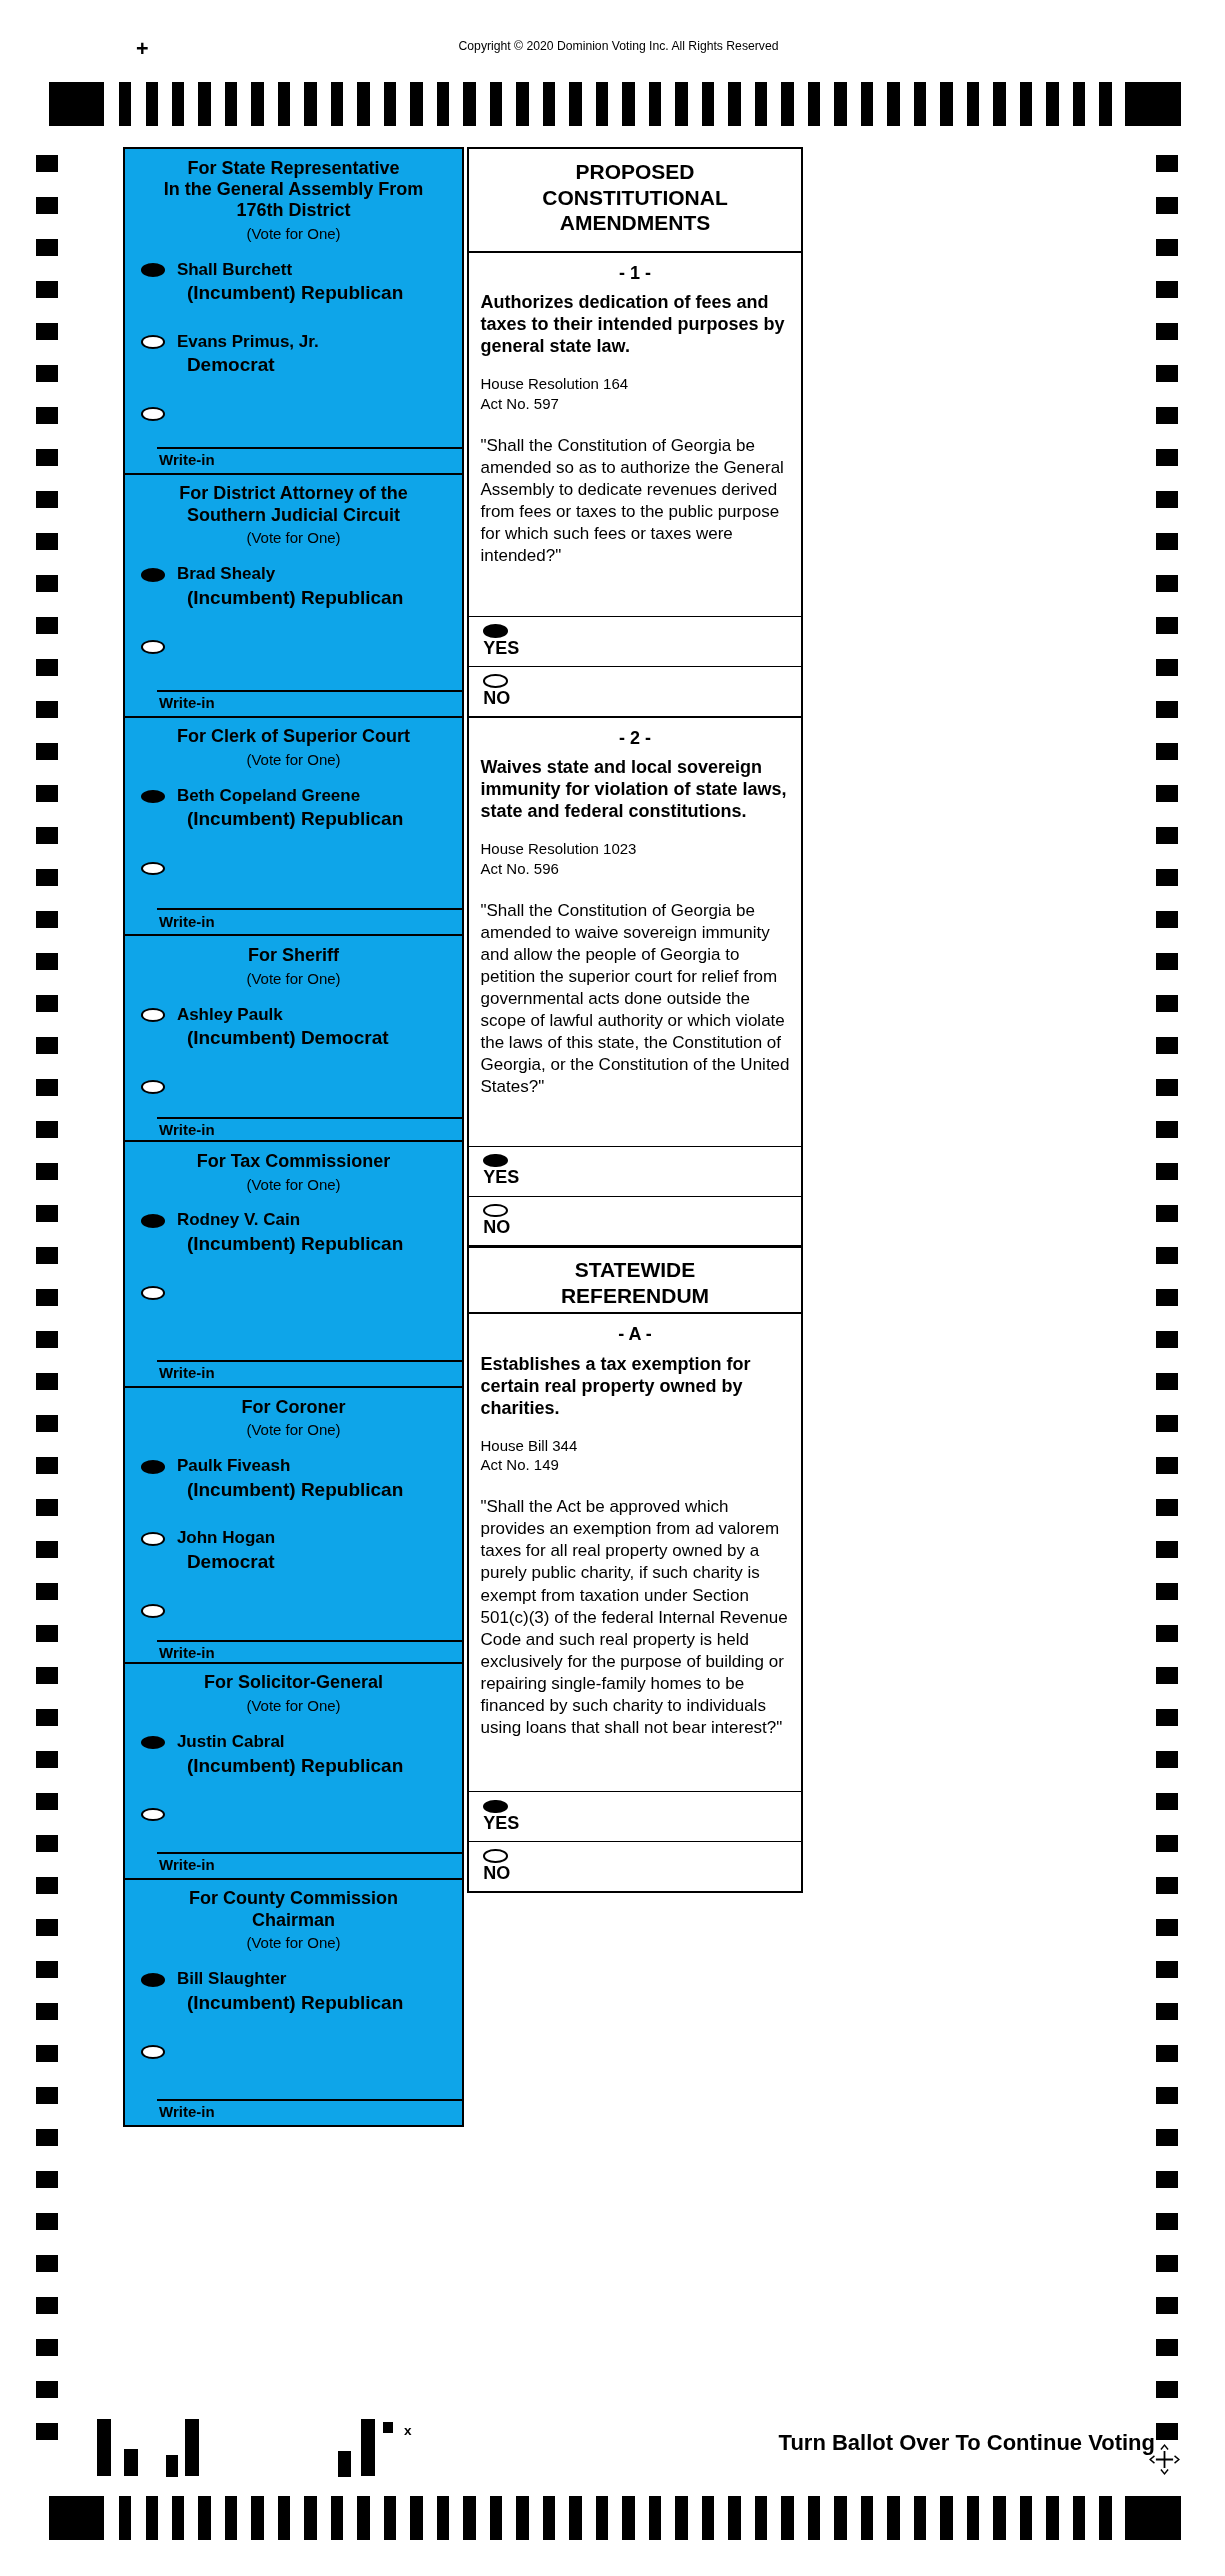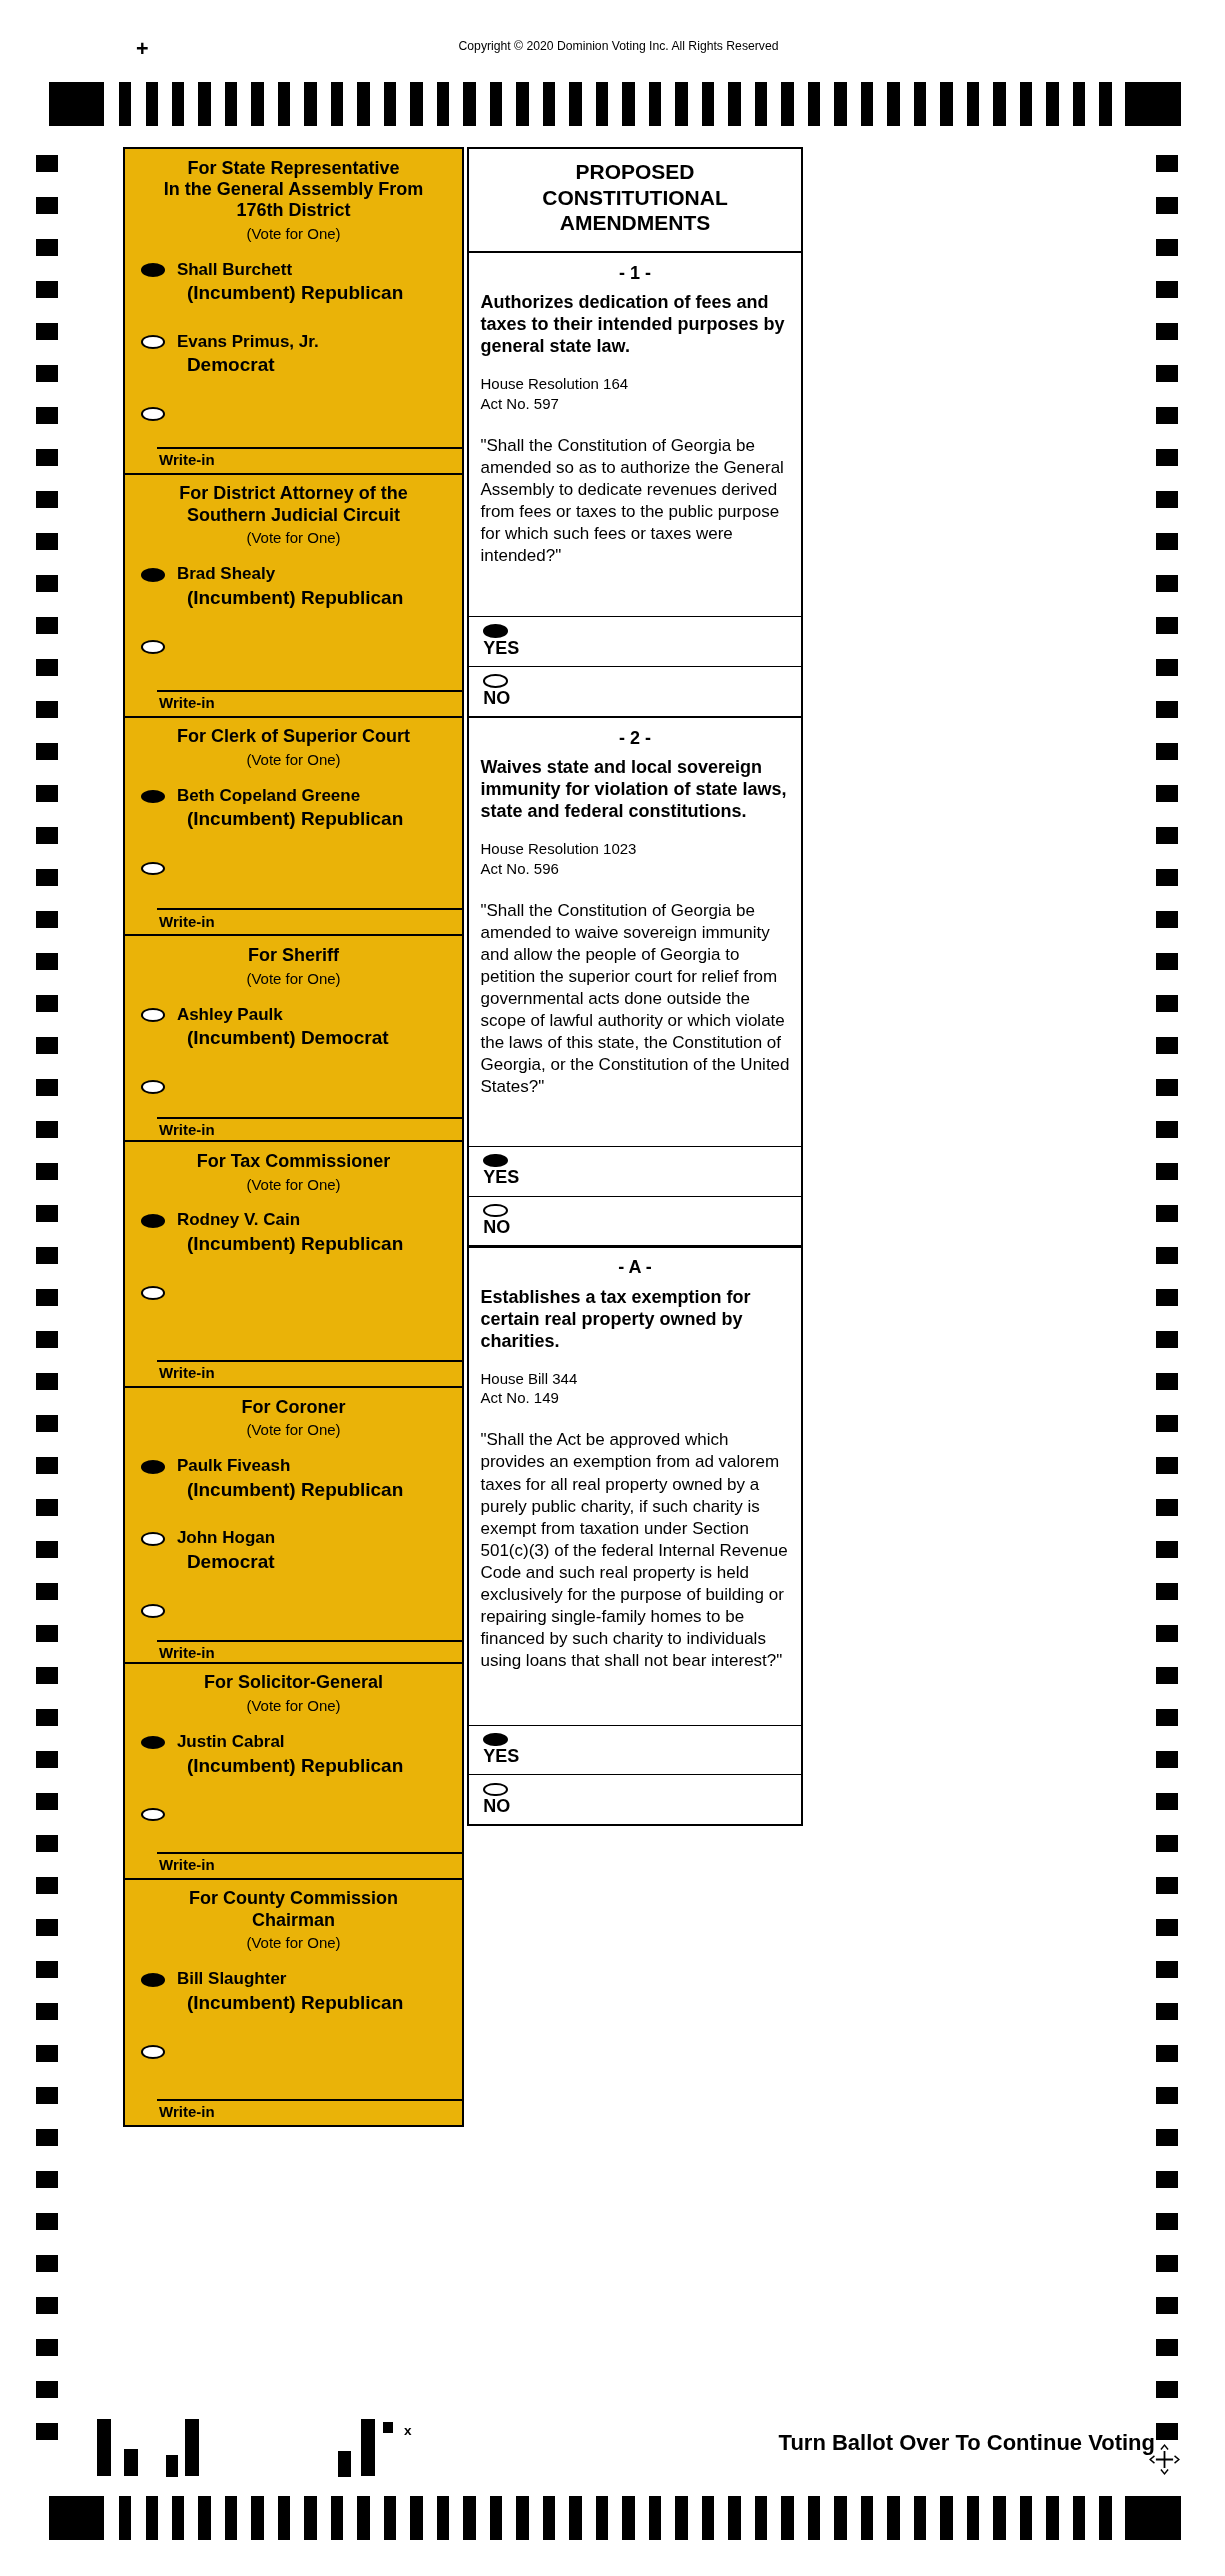--- a/index.html
+++ b/index.html
@@ -20,21 +20,21 @@
     background: repeating-linear-gradient(180deg, #000 0 17px, transparent 17px 42px); }
   .timing-col.left { left: 36px; }
   .timing-col.right { left: 1156px; }
 
   
   .col { position: absolute; top: 147px; }
   .col-left { left: 123px; width: 341px; }
   .col-right { left: 467px; width: 336px; }
 
   
-  .contest { border: 2.2px solid #000; background: #eab308; display: flex; flex-direction: column; }
+  .contest { border: 2.2px solid #000; background: #0ea5e9; display: flex; flex-direction: column; }
   .contest + .contest { margin-top: -2.2px; }
   .c-head { padding: 8.6px 4.3px 0; text-align: center; }
   .c-title { font-size: 18px; font-weight: bold; line-height: 1.18; white-space: pre-line; }
   .c-instr { font-size: 15px; margin-top: 3.6px; font-weight: normal; }
   .cand { display: flex; align-items: flex-start; min-height: 72px; padding-left: 16px; }
   .cand.first { margin-top: 18.7px; }
   .cand.blank { min-height: 39px; }
   .oval { flex: 0 0 auto; width: 24.4px; height: 13.6px; border: 2.2px solid #000; border-radius: 50%; background: #fff; display: inline-block; }
   .oval.filled { background: #000; }
   .cand .oval { margin-top: 2.9px; }
@@ -313,20 +313,22 @@
           <span class="oval filled"></span>
           <span class="opt-label">YES</span>
         </div>
         <div class="opt">
           <span class="oval"></span>
           <span class="opt-label">NO</span>
         </div>
       </div>
     </section>
 
+    <div class="m-header" style="height:69px">STATEWIDE
+REFERENDUM</div>
 
     <section class="measure" style="height:581px">
       <div class="m-number">- A -</div>
       <div class="m-summary">Establishes a tax exemption for certain real property owned by charities.</div>
       <div class="m-authority">House Bill 344
 Act No. 149</div>
       <div class="m-question">"Shall the Act be approved which provides an exemption from ad valorem taxes for all real property owned by a purely public charity, if such charity is exempt from taxation under Section 501(c)(3) of the federal Internal Revenue Code and such real property is held exclusively for the purpose of building or repairing single-family homes to be financed by such charity to individuals using loans that shall not bear interest?"</div>
       <div class="m-options">
         <div class="opt">
           <span class="oval filled"></span>

